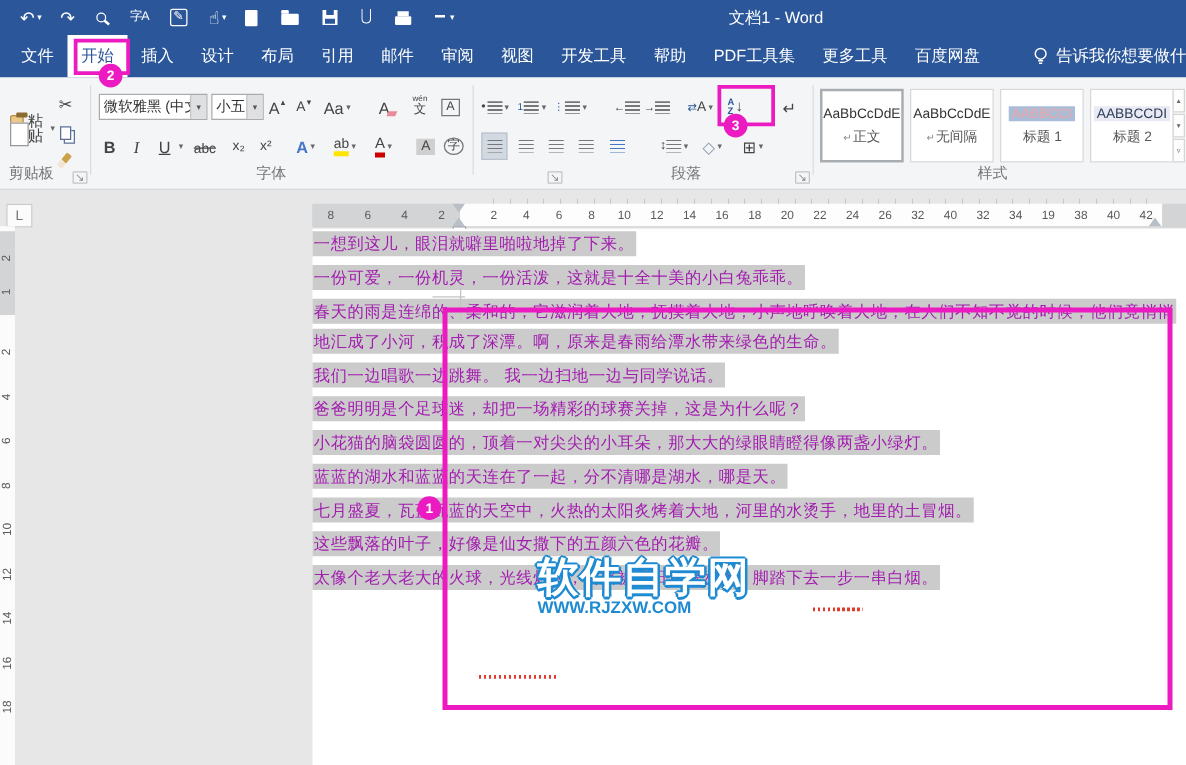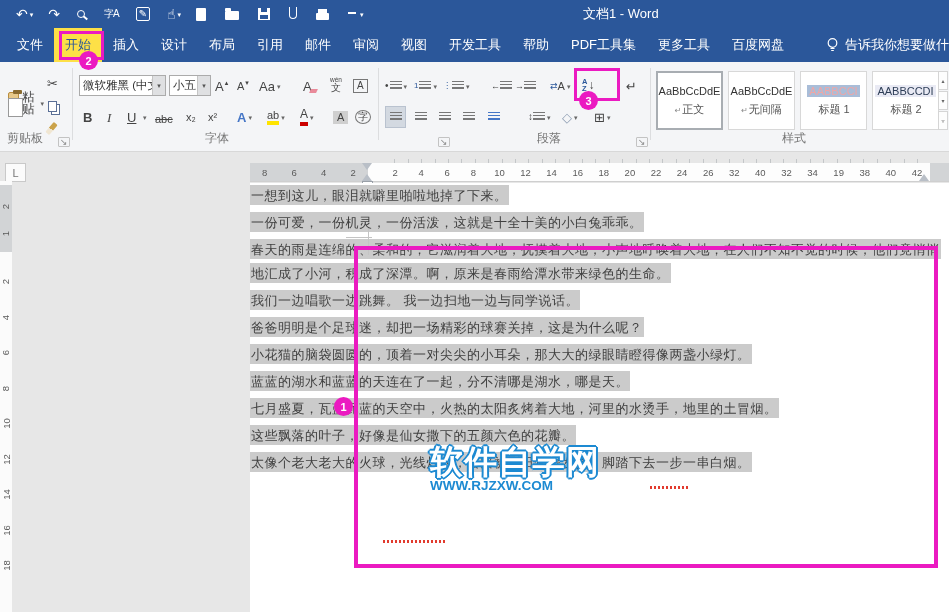--- a/index.html
+++ b/index.html
@@ -29,21 +29,21 @@
   .i-clip .qico{display:block;width:8px;height:12px;border:1.6px solid #fff;border-top:none;border-radius:0 0 4px 4px;margin-top:-2px}
   .i-print .qico{display:block;width:13px;height:7px;background:#fff;border-radius:1px;position:relative;margin-top:5px}
   .i-print .qico::before{content:"";position:absolute;top:-4px;left:2px;width:9px;height:4px;background:#fff}
   .i-more .qico{display:block;width:8px;height:2px;background:#fff;margin-bottom:2px}
   .wintitle{position:absolute;left:583px;top:0;height:28px;line-height:28px;font-size:13px;color:#fff}
 
   
   .tabrow{position:absolute;left:0;top:28px;width:949px;height:34px;background:#2b579a;
           display:flex;align-items:stretch;color:#fff;font-size:13px;padding-left:6px;overflow:hidden}
   .tab{display:flex;align-items:center;padding:0 11px;white-space:nowrap}
-  .tab.active{background:#fde047;color:#2b579a}
+  .tab.active{background:#ffffff;color:#2b579a}
   .tellme{margin-left:auto;display:flex;align-items:center;gap:6px;white-space:nowrap;padding-right:0}
 
   
   .ribbon{position:absolute;left:0;top:62px;width:949px;height:90px;background:#f4f5f7;border-bottom:1px solid #d8d8d8;font-size:12px;color:#444}
   .vsep{position:absolute;top:6px;height:72px;width:1px;background:#dcdddf}
   .grplabel{position:absolute;bottom:4px;font-size:12px;color:#767676}
   .launcher{position:absolute;bottom:4px;font-size:9px;color:#8a8a8a;border:1px solid #c3c3c3;line-height:8px;padding:0 1px;border-radius:1px}
   .rbtn{position:absolute;display:inline-flex;align-items:center;justify-content:center;height:22px;color:#444;font-size:13px;line-height:1}
   .rdd{font-size:7px;color:#666;margin-left:2px}
   .bars{display:inline-block;width:12px;height:10px;
@@ -101,21 +101,21 @@
   .ind-box{position:absolute;width:11px;height:5px;background:#fff;border:1px solid #9aa0a8}
   .vruler{position:absolute;left:0;top:29px;bottom:0;width:12px;background:#fbfbfb}
   .vr-gray{position:absolute;left:0;top:4px;width:12px;height:67px;background:#d2d4d6}
   .vr-col{position:absolute;left:0;width:12px;display:flex;flex-direction:column}
   .vr-cell{height:35.5px;display:flex;align-items:center;justify-content:center;font-size:9.5px;color:#5a5a5a}
   .vr-cell span{transform:rotate(-90deg);display:block}
   .vr-m .vr-cell{height:27px}
   .page{position:absolute;left:250px;top:31px;width:699px;height:429px;background:#fff}
   .cm{position:absolute;background:#c4c4c4}
   .textblock{position:absolute;left:120px;top:69px;width:566px}
-  .textblock p{margin:0 0 3px;font-size:13px;line-height:24px;color:#404040;letter-spacing:.5px}
+  .textblock p{margin:0 0 3px;font-size:13px;line-height:24px;color:#a21caf;letter-spacing:.5px}
   .textblock p span{background:#cbcbcb;padding:2.5px 1px;box-decoration-break:clone;-webkit-box-decoration-break:clone}
   .squig{position:absolute;height:3px;background:repeating-linear-gradient(90deg,#e23b2e 0 2px,transparent 2px 4px)}
   .wm{position:absolute;left:180px;top:262px;width:230px;text-align:left;line-height:1}
   .wm-title{font-size:33px;font-weight:bold;color:#fff;letter-spacing:1px;white-space:nowrap;
     text-shadow:-2px 0 #1d8ad2,2px 0 #1d8ad2,0 -2px #1d8ad2,0 2px #1d8ad2,-1px -1px #1d8ad2,1px 1px #1d8ad2,1px -1px #1d8ad2,-1px 1px #1d8ad2}
   .wm-url{font-size:13.5px;font-weight:bold;color:#1d8ad2;margin-top:1px}
 
   
   .ann{position:absolute;border:4px solid #eb1ac1;pointer-events:none}
   .ann.thin{border-width:3px}

